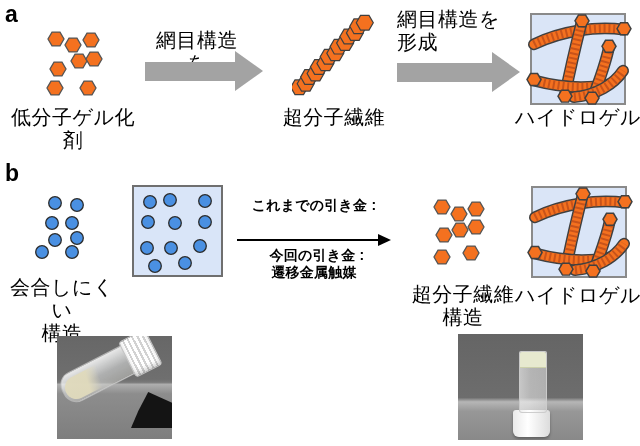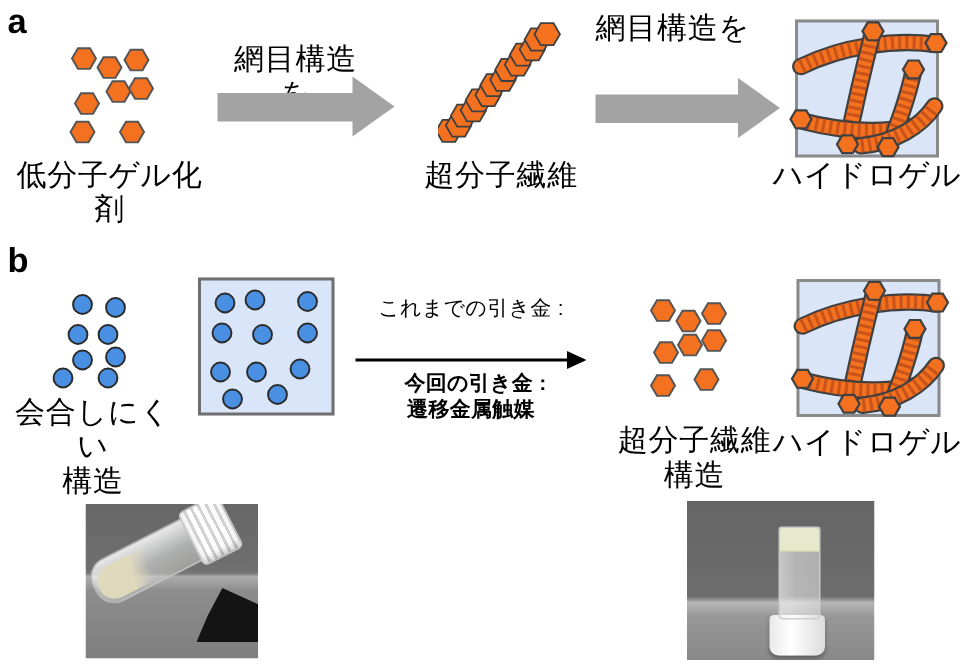--- a/index.html
+++ b/index.html
@@ -4,21 +4,21 @@
 <style>
   html,body{margin:0;padding:0;background:#fff;}
   .canvas{position:relative;width:640px;height:446px;background:#ffffff;overflow:hidden;
           font-family:"Liberation Sans",sans-serif;}
   .abs{position:absolute;}
   .t{color:#000;font-family:"Liberation Sans",sans-serif;}
   .t20{font-size:20px;line-height:23px;text-align:center;letter-spacing:0.5px;font-family:Liberation Serif, serif;}
   .panel-letter{font-size:23px;font-weight:bold;line-height:24px;}
   .mid{font-size:14px;line-height:16px;letter-spacing:0.2px;}
   .b{font-weight:bold;}
-  .ctr{text-align:center;}
+  .ctr{text-align:center;font-weight:bold;}
 
   
   .big-arrow{height:40px;}
   .ba-body{position:absolute;left:0;top:11px;right:27px;height:19px;background:#a3a3a3;}
   .ba-head{position:absolute;right:0;top:0;width:0;height:0;
            border-left:28px solid #a3a3a3;border-top:20px solid transparent;border-bottom:20px solid transparent;}
 
   
   .thin-arrow{width:152px;height:2px;background:#000;}
   .ta-head{position:absolute;right:-2px;top:-5px;width:0;height:0;
@@ -96,20 +96,21 @@
       <polygon points="55.1,32.6 50.8,40.0 42.3,40.0 38.1,32.6 42.3,25.3 50.8,25.3" fill="#f4711f" stroke="#404040" stroke-width="1.2"></polygon>
       <polygon points="61.6,29.1 57.3,36.4 48.8,36.4 44.6,29.1 48.8,21.7 57.3,21.7" fill="#f4711f" stroke="#404040" stroke-width="1.2"></polygon>
       <polygon points="64.9,22.5 60.7,29.8 52.2,29.8 47.9,22.5 52.2,15.1 60.7,15.1" fill="#f4711f" stroke="#404040" stroke-width="1.2"></polygon>
       <polygon points="71.4,18.9 67.2,26.3 58.7,26.3 54.4,18.9 58.7,11.6 67.2,11.6" fill="#f4711f" stroke="#404040" stroke-width="1.2"></polygon>
       <polygon points="74.8,12.3 70.5,19.7 62.0,19.7 57.8,12.3 62.0,4.9 70.5,4.9" fill="#f4711f" stroke="#404040" stroke-width="1.2"></polygon>
       <polygon points="81.3,8.8 77.0,16.1 68.5,16.1 64.3,8.8 68.5,1.4 77.0,1.4" fill="#f4711f" stroke="#404040" stroke-width="1.2"></polygon>
     </svg>
 
   <div class="t t20 abs" style="left:397px;top:8px;width:130px;text-align:left">
     <div>網目構造を</div>
+    <div>形成</div>
   </div>
 
   <div class="big-arrow abs" style="left:397px;top:52px;width:123px">
     <div class="ba-body"></div>
     <div class="ba-head"></div>
   </div>
 
   <div class="gelbox abs" style="left:530px;top:13px">
     <svg width="92" height="88" viewBox="0 0 92 90" preserveAspectRatio="none">
         <path d="M2,30 C30,16 65,11 92,15" fill="none" stroke="#404040" stroke-width="12" stroke-linecap="round"></path>
@@ -208,21 +209,21 @@
         <path d="M42,84 C64,82 82,71 91,57" fill="none" stroke="#c8531a" stroke-width="9" stroke-dasharray="2 2.8"></path>
         <polygon points="99.0,14.0 95.5,20.1 88.5,20.1 85.0,14.0 88.5,7.9 95.5,7.9" fill="#f4711f" stroke="#404040" stroke-width="1.5"></polygon>
         <polygon points="57.0,6.0 53.5,12.1 46.5,12.1 43.0,6.0 46.5,-0.1 53.5,-0.1" fill="#f4711f" stroke="#404040" stroke-width="1.5"></polygon>
         <polygon points="9.0,66.0 5.5,72.1 -1.5,72.1 -5.0,66.0 -1.5,59.9 5.5,59.9" fill="#f4711f" stroke="#404040" stroke-width="1.5"></polygon>
         <polygon points="40.0,83.0 36.5,89.1 29.5,89.1 26.0,83.0 29.5,76.9 36.5,76.9" fill="#f4711f" stroke="#404040" stroke-width="1.5"></polygon>
         <polygon points="84.0,32.0 80.5,38.1 73.5,38.1 70.0,32.0 73.5,25.9 80.5,25.9" fill="#f4711f" stroke="#404040" stroke-width="1.5"></polygon>
         <polygon points="67.0,85.0 63.5,91.1 56.5,91.1 53.0,85.0 56.5,78.9 63.5,78.9" fill="#f4711f" stroke="#404040" stroke-width="1.5"></polygon>
       </svg>
   </div>
 
-  <div class="t t20 abs" style="left:1px;top:264px;width:122px">
+  <div class="t t20 abs" style="left:1px;top:276px;width:122px">
     <div>会合しにくい</div>
     <div>構造</div>
   </div>
   <div class="t t20 abs" style="left:402px;top:283px;width:122px">
     <div>超分子繊維</div>
     <div>構造</div>
   </div>
   <div class="t t20 abs" style="left:508px;top:284px;width:140px">ハイドロゲル</div>
 
   <div class="photo abs" style="left:57px;top:336px;width:115px;height:103px">

